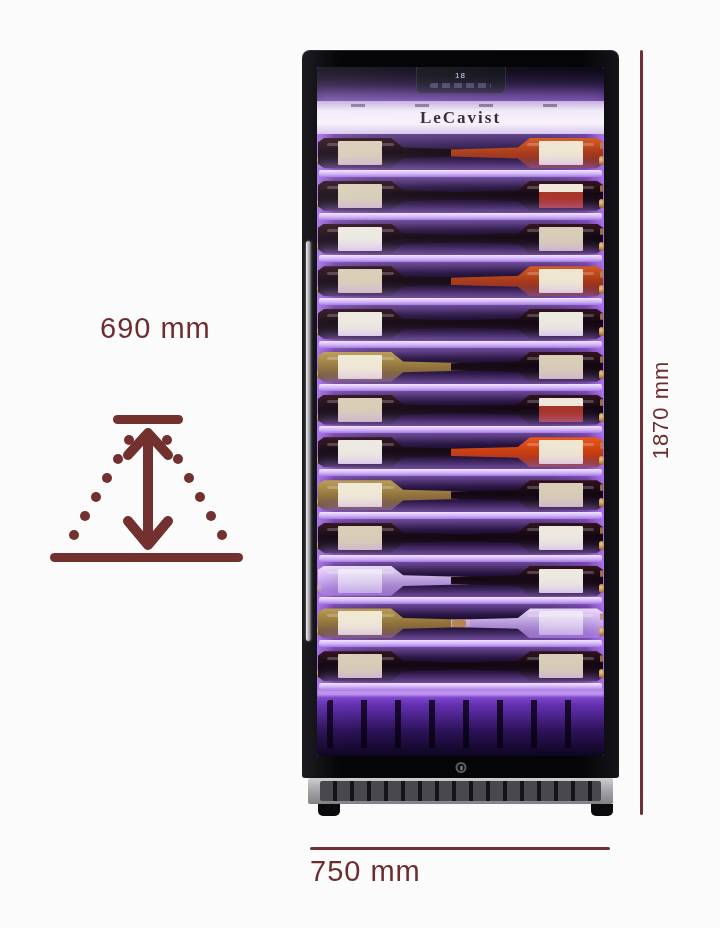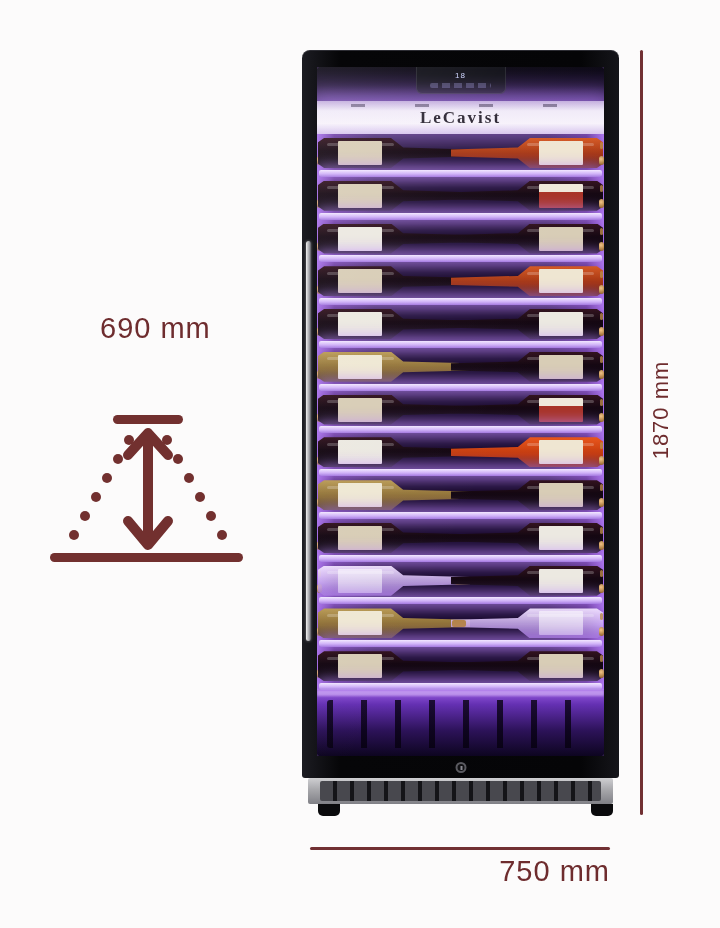--- a/index.html
+++ b/index.html
@@ -7,21 +7,21 @@
           font-family:"Liberation Sans",sans-serif;}
 
   
   .dim-text{position:absolute;color:#6e2c2e;font-family:"Liberation Sans",sans-serif;}
   .depth-value{left:100px;top:312px;font-size:29px;letter-spacing:1px;}
   .depth-caption{left:100px;top:352px;font-size:29px;letter-spacing:1px;}
   .height-line{position:absolute;left:640px;top:50px;width:3px;height:765px;background:#713033;border-radius:2px;}
   .height-label{position:absolute;left:661px;top:410px;transform:translate(-50%,-50%) rotate(-90deg);
                 font-size:22px;letter-spacing:1px;white-space:nowrap;}
   .width-line{position:absolute;left:310px;top:847px;width:300px;height:3px;background:#713033;border-radius:2px;}
-  .width-label{position:absolute;left:310px;top:855px;width:300px;text-align:right;font-size:29px;letter-spacing:1px;}
+  .width-label{position:absolute;left:310px;top:855px;width:300px;text-align:left;font-size:29px;letter-spacing:1px;}
   .depth-icon{position:absolute;left:50px;top:413px;}
 
   
   .fridge{position:absolute;left:302px;top:50px;width:317px;height:766px;}
   .door{position:absolute;top:0;left:0;width:317px;height:728px;
         background:linear-gradient(90deg,#1c1c22 0%,#060608 12%,#050507 88%,#15151a 100%);
         border-radius:8px 8px 3px 3px;border-top:1px solid #2d2d34;box-sizing:border-box;}
   .glass{position:absolute;top:16px;left:15px;right:15px;bottom:22px;overflow:hidden;border-radius:2px;}
   .glass::after{content:'';position:absolute;inset:0;pointer-events:none;
         background:linear-gradient(115deg,rgba(255,255,255,.10) 0%,rgba(255,255,255,.03) 30%,rgba(255,255,255,0) 60%);}

